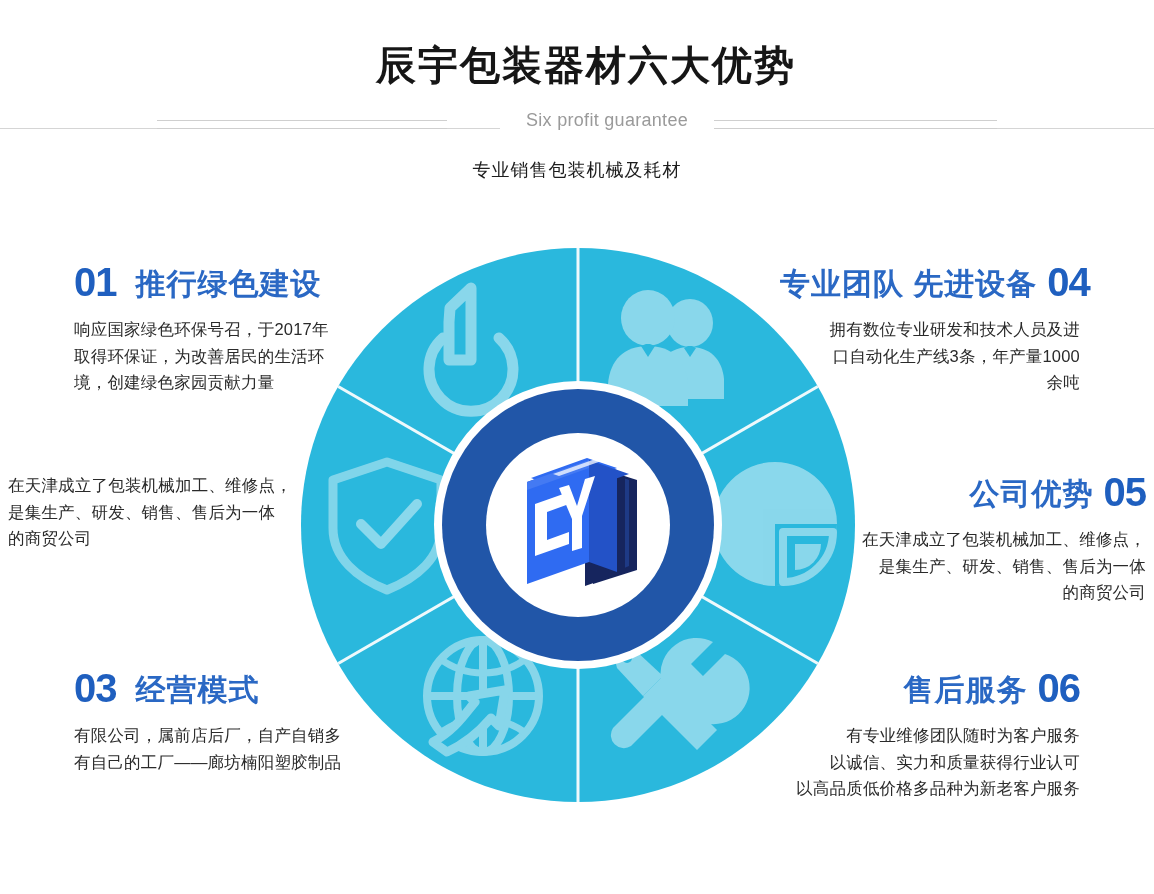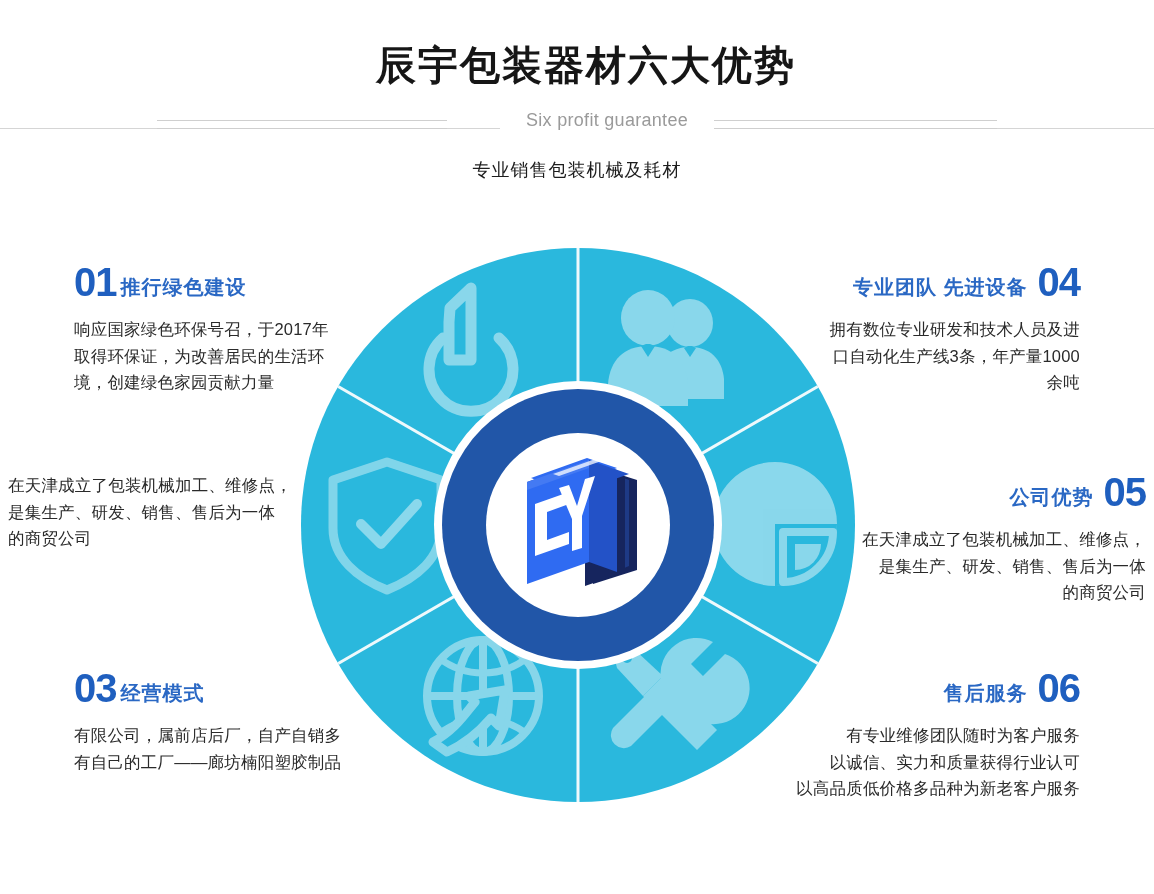--- a/index.html
+++ b/index.html
@@ -118,21 +118,21 @@
     margin-bottom: 14px;
   }
   .feat-num {
     font-size: 40px;
     font-weight: bold;
     color: #1f5fbf;
     letter-spacing: -1px;
     vertical-align: -2px;
   }
   .feat-title {
-    font-size: 20px;
+    font-size: 30px;
     font-weight: bold;
     color: #2a68c4;
     letter-spacing: 1px;
   }
   .feat-body {
     font-size: 16.5px;
     color: #2a2a2a;
     line-height: 1.62;
     letter-spacing: .2px;
   }
@@ -149,21 +149,21 @@
   
   #feature-04 { right: 74px; top: 262px;  width: 300px; text-align: right; }
   #feature-05 { right: 8px;  top: 472px;  width: 305px; text-align: right; }
   #feature-06 { right: 74px; top: 668px;  width: 320px; text-align: right; }
 
   #feature-04 .feat-head,
   #feature-05 .feat-head,
   #feature-06 .feat-head { text-align: right; }
 
   .feat-num.right { margin-left: 10px; }
-  .feat-num.left  { margin-right: 4px; }
+  .feat-num.left  { margin-right: 19px; }
 
   .nowrap-line { display: block; }
 </style>
 </head>
 <body>
 
 <div id="header">
 
   <div id="main-title">辰宇包装器材六大优势</div>
 

